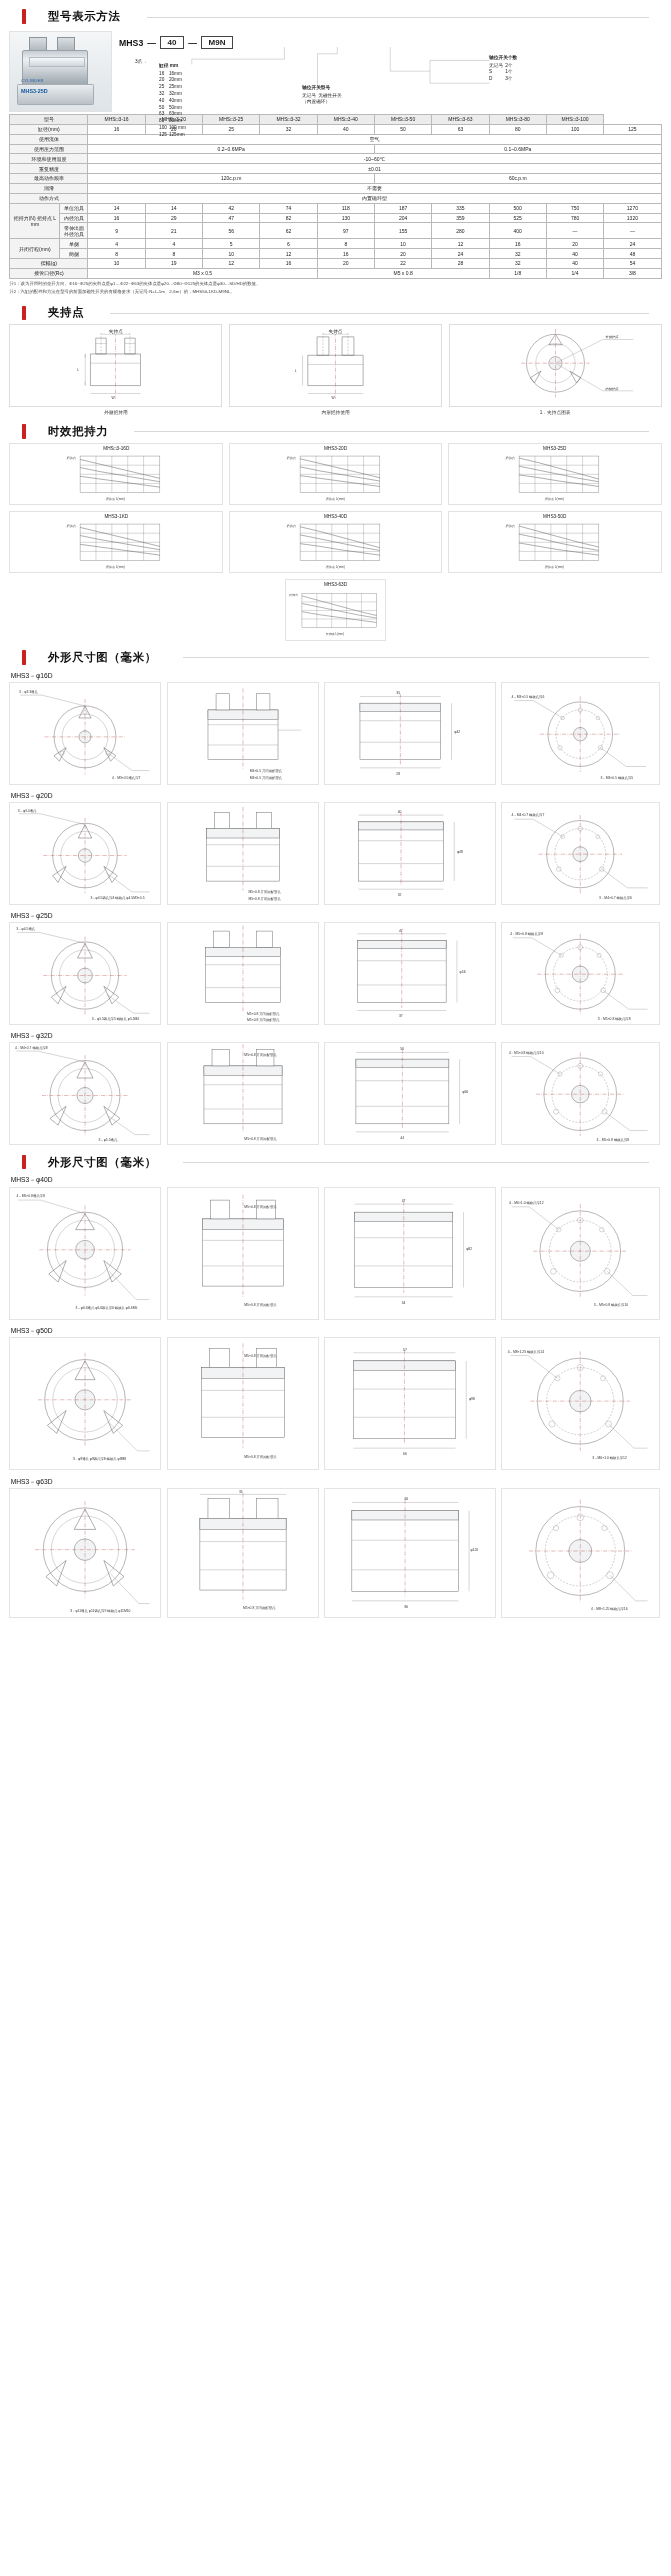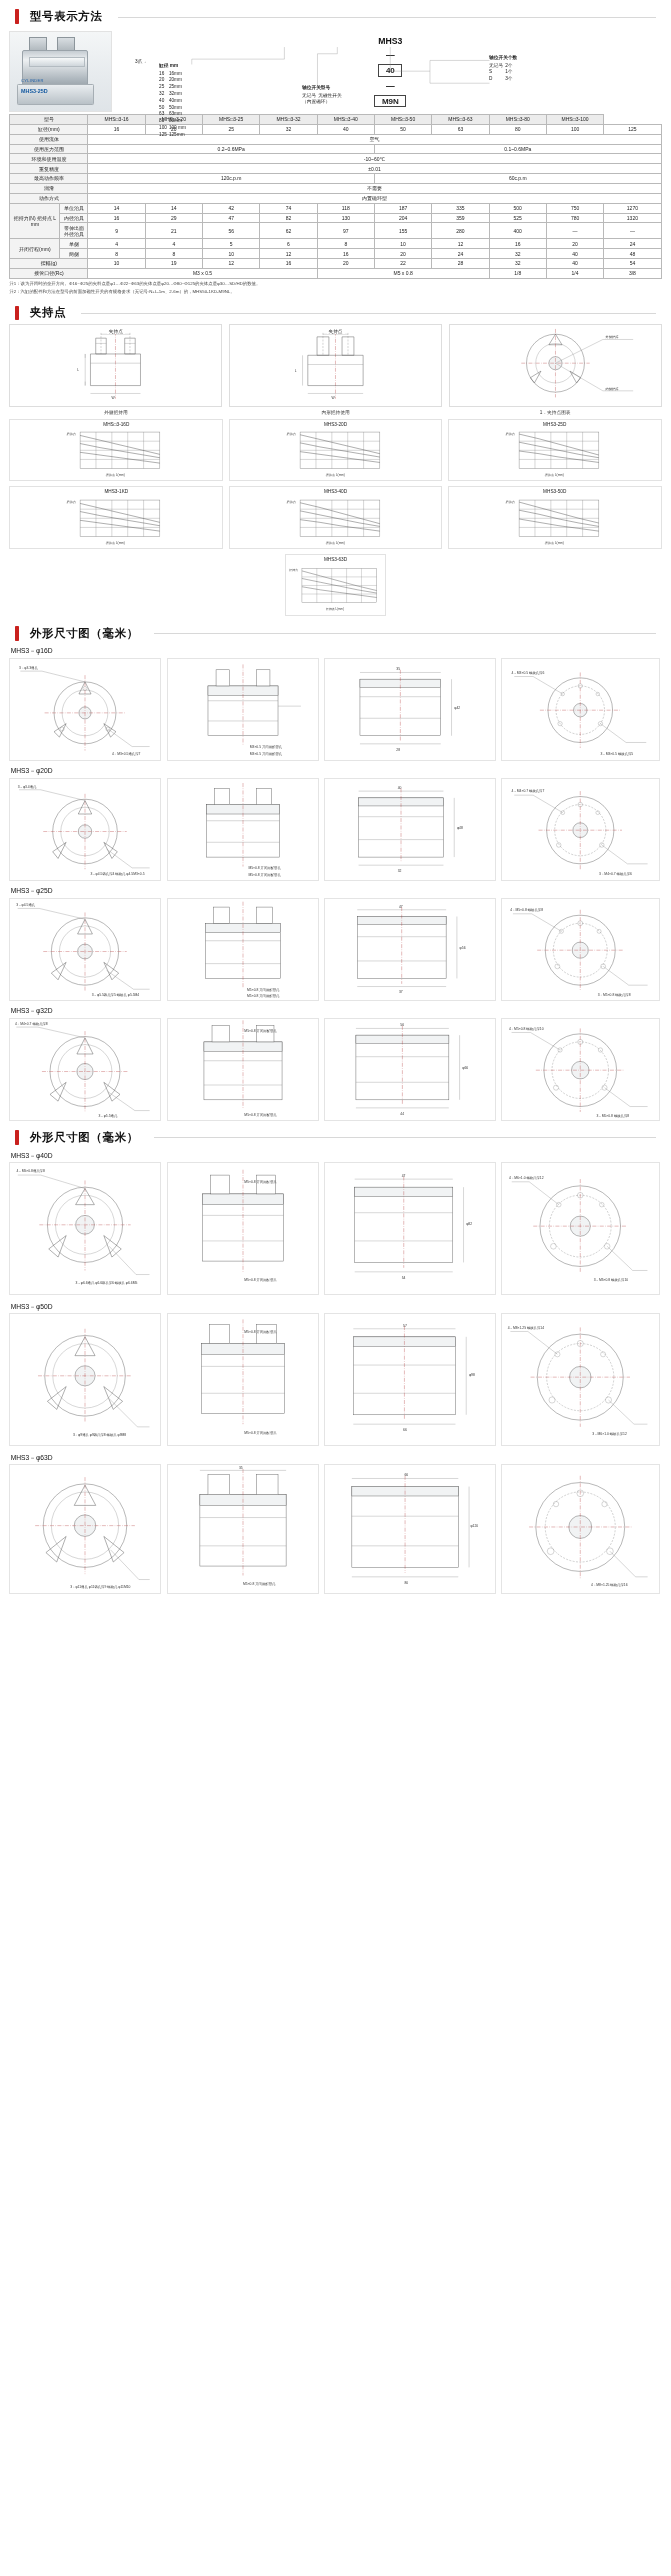--- a/index.html
+++ b/index.html
@@ -6,22 +6,22 @@
   body{
     width:671px;
     font-family:"Liberation Sans","DejaVu Sans",sans-serif;
     color:#222;
     -webkit-font-smoothing:antialiased;
   }
   .page{width:671px;position:relative;}
 
   
   .sec-head{
-    display:flex;align-items:center;gap:11px;
-    padding:0 15px;margin:9.4px 0 4px 0;
+    display:flex;align-items:center;gap:22px;
+    padding:0 22px;margin:9.4px 0 4px 0;
   }
   .sec-head .bar{
     width:4px;height:14.8px;background:#c9211e;flex:0 0 auto;border-radius:0.7px;
   }
   .sec-head .title{
     font-size:11.4px;font-weight:bold;color:#111;letter-spacing:0.7px;white-space:nowrap;
   }
   .sec-head .rule{
     flex:1 1 auto;height:0.7px;background:#d8d8d8;margin-left:4px;
   }
@@ -56,21 +56,21 @@
     background:linear-gradient(180deg,#e9edf0,#b9c1c7);border:0.7px solid #a6aeb4;border-radius:1.3px;
   }
   .photo .tag{
     position:absolute;left:10.7px;top:56px;font-size:5.4px;color:#10569e;font-weight:bold;
   }
   .photo .logo{
     position:absolute;left:10.7px;top:46px;font-size:4px;color:#1b5ea8;letter-spacing:0.3px;
   }
 
   .model-diagram{flex:1 1 auto;position:relative;height:83px;}
-  .md-row{display:flex;justify-content:center;align-items:center;gap:4px;margin-top:5.4px;flex-direction:column;}
+  .md-row{display:flex;justify-content:flex-start;align-items:center;gap:4px;margin-top:5.4px;}
   .md-token{
     font-size:8.7px;font-weight:bold;color:#111;
   }
   .md-box{
     border:0.7px solid #444;padding:0.7px 6.7px;font-size:8px;font-weight:bold;background:#fff;
   }
   .md-dash{font-size:8.7px;font-weight:bold;}
 
   .md-leaders{position:absolute;left:0;top:0;width:100%;height:83px;pointer-events:none;}
 
@@ -519,20 +519,25 @@
             <path class="ln2" d="M222,100 L268,100"></path>
             <text class="txt" x="226" y="98">内侧把持</text>
           </svg>
         </div>
         <div class="grip-cap">1．夹持点图表</div>
       </div>
 
     </div>
   </div>
 
+  <div class="sec-head">
+    <div class="bar"></div>
+    <div class="title">时效把持力</div>
+    <div class="rule"></div>
+  </div>
 
   <div class="block">
     <div class="charts-grid">
 
       <div class="chart-card">
         <div class="chart-title">MHS□3-16D</div>
         <svg class="chart-svg" viewBox="0 0 150 74">
           <rect x="22" y="6" width="118" height="54" fill="#fff" stroke="#777" stroke-width=".6"></rect>
           <path class="ln2" d="M45.5,6 L45.5,60 M69,6 L69,60 M92.5,6 L92.5,60 M116,6 L116,60"></path>
           <path class="ln2" d="M22,19.5 L140,19.5 M22,33 L140,33 M22,46.5 L140,46.5"></path>

